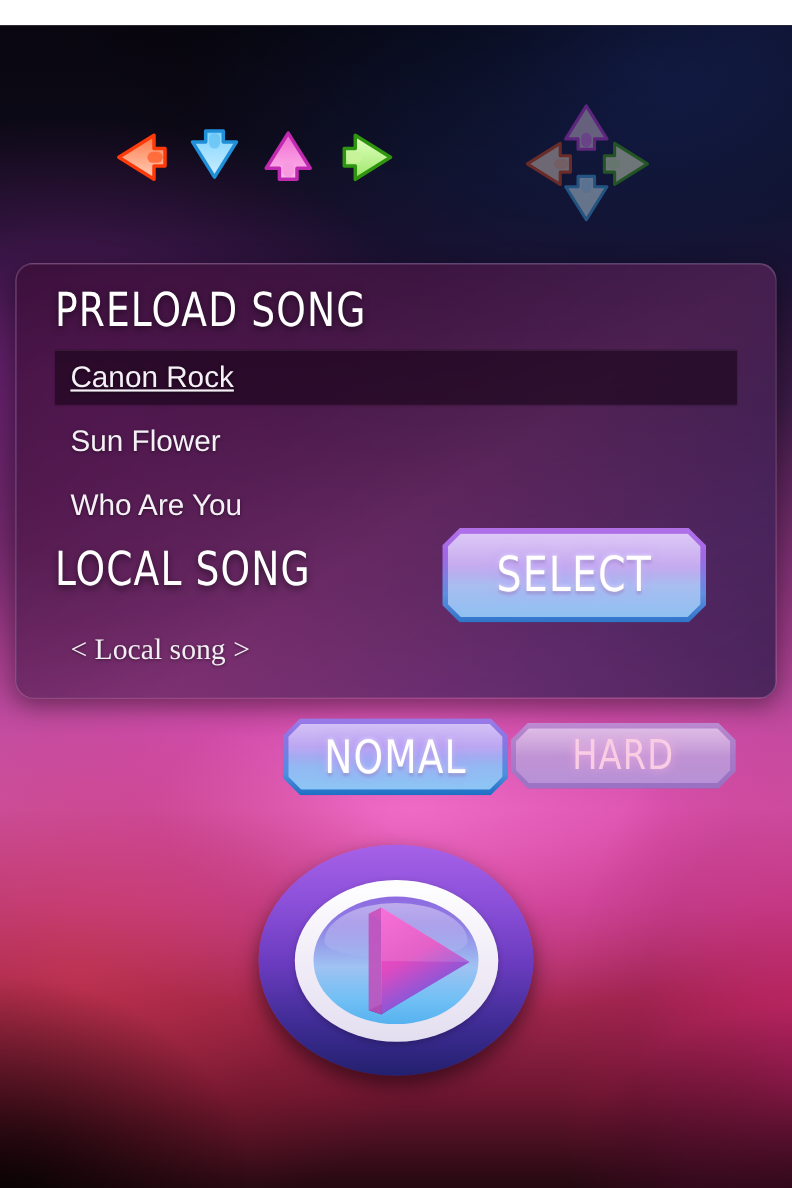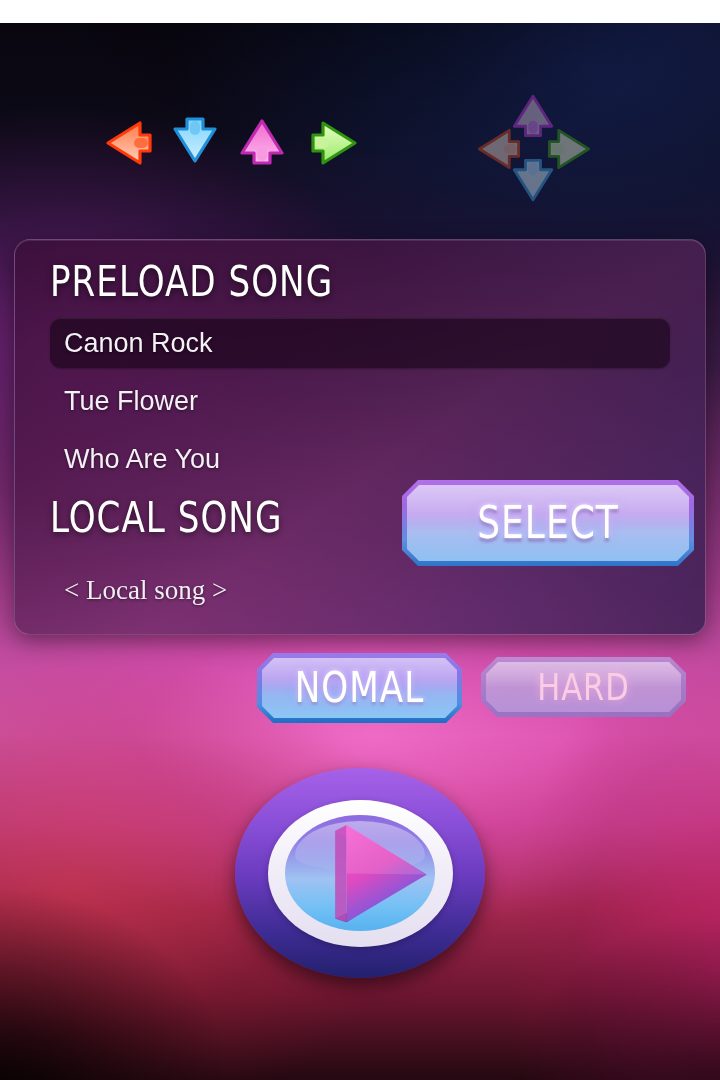--- a/index.html
+++ b/index.html
@@ -104,22 +104,23 @@
   .songrow{
     position:absolute; left:50px; width:620px; height:50px;
     display:flex; align-items:center;
     font-size:27px; color:#f4f0f6;
     font-family:"Liberation Sans", sans-serif;
     text-shadow:0 1px 3px rgba(0,0,0,.5);
     padding-left:14px;
   }
   .songrow.selected{
     background:rgba(22,4,22,.62);
-    border-radius:11px;
+    border-radius:0;
     box-shadow:inset 0 1px 0 rgba(255,255,255,.07), 0 1px 2px rgba(0,0,0,.3);
+    text-decoration:underline;
   }
   #local-song-nav{
     position:absolute; left:64px; top:552px;
     font-size:27px; color:#f2eef4;
     font-family:Liberation Serif, serif;
     text-shadow:0 1px 3px rgba(0,0,0,.5);
     white-space:nowrap;
   }
 
   
@@ -142,21 +143,21 @@
   .octa .lbl{
     position:relative; z-index:3;
     font-family:"DejaVu Sans Condensed","Liberation Sans", sans-serif;
     font-stretch:condensed; font-weight:400;
     transform:scaleY(1.10);
     letter-spacing:1px; white-space:nowrap;
   }
 
   
   #select-btn{
-    left:402px; top:457px; width:292px; height:86px;
+    left:402px; top:457px; width:240px; height:86px;
     background:linear-gradient(to bottom,#b070e8 0%,#a068e4 30%,#5f8fe0 70%,#2f74c8 100%);
     filter:drop-shadow(0 4px 6px rgba(0,0,0,.42));
   }
   #select-btn .inner{
     background:linear-gradient(to bottom,#cdb0f2 0%,#c2a4ee 38%,#a9bdf0 62%,#8fc0f2 100%);
   }
   #select-btn .lbl{
     font-size:40px; color:#fff;
     text-shadow:0 0 10px rgba(190,160,255,.95),0 0 4px rgba(255,255,255,.9),0 2px 3px rgba(60,30,110,.6);
   }
@@ -179,21 +180,21 @@
   }
   #normal-btn .inner{
     background:linear-gradient(to bottom,#c0a6f2 0%,#b59cf0 34%,#93b8f2 64%,#8cc6f5 100%);
   }
   #normal-btn .lbl{
     font-size:38px; color:#fff;
     text-shadow:0 0 11px rgba(180,150,255,.95),0 0 4px rgba(255,255,255,.95),0 2px 3px rgba(40,30,110,.55);
   }
 
   #hard-btn{
-    left:481px; top:634px; width:205px; height:60px;
+    left:464px; top:634px; width:205px; height:60px;
     background:linear-gradient(to bottom, rgba(190,150,220,.85) 0%, rgba(168,132,212,.85) 50%, rgba(152,122,206,.85) 100%);
     filter:drop-shadow(0 3px 5px rgba(0,0,0,.3));
     text-align:right;
   }
   #hard-btn .inner{
     background:linear-gradient(to bottom, rgba(216,168,222,.72) 0%, rgba(203,158,218,.70) 50%, rgba(195,158,222,.70) 100%);
   }
   #hard-btn .lbl{ font-size:34px; color:#f9cde4; text-shadow:0 0 8px rgba(255,180,225,.75); }
 
   
@@ -328,21 +329,21 @@
   </div>
 
   <div id="panel"></div>
 
   <div id="panel-title">PRELOAD SONG</div>
 
   <div class="songrow selected" style="top:295px;">
     <span>Canon Rock</span>
   </div>
   <div class="songrow" style="top:353px;">
-    <span>Tue Flower</span>
+    <span>Sun Flower</span>
   </div>
   <div class="songrow" style="top:411px;">
     <span>Who Are You</span>
   </div>
 
   <div id="section-title">LOCAL SONG</div>
 
   <div id="local-song-nav">&lt; Local song &gt;</div>
 
   <div class="octa" id="select-btn">

